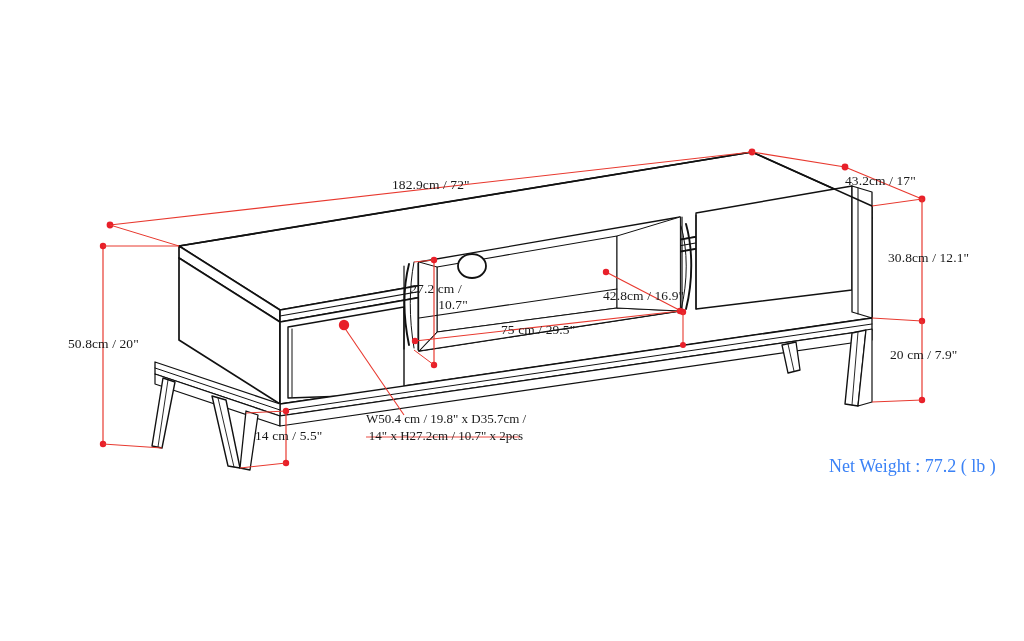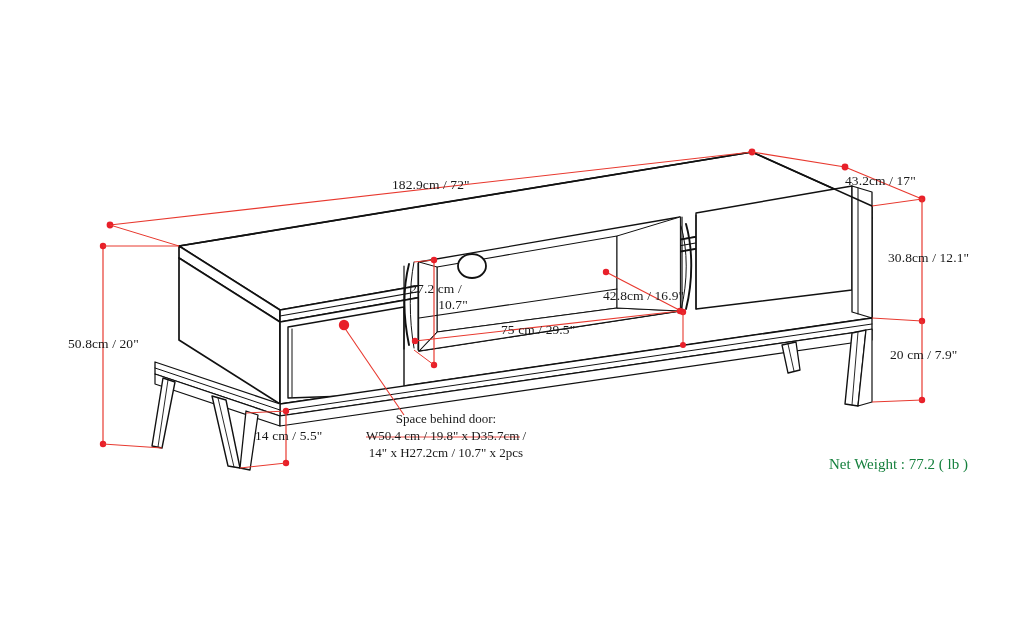--- a/index.html
+++ b/index.html
@@ -45,22 +45,22 @@
     font-family: "Liberation Serif", "DejaVu Serif", serif;
     font-size: 13px;
     line-height: 1.3;
     text-align: center;
     color: #1a1a1a;
     white-space: nowrap;
   }
   .weight-text {
     position: absolute;
     font-family: "Liberation Serif", "DejaVu Serif", serif;
-    font-size: 15px;
-    color: #15803d;
+    font-size: 18px;
+    color: #3b82f6;
     white-space: nowrap;
   }
 </style>
 </head>
 <body>
 
 <div id="diagram-root">
 
   <svg class="canvas" viewBox="0 0 1024 641">
 
@@ -263,20 +263,19 @@
 
   <div class="dim-label center" style="left:397px; top:281px; width:78px;">27.2 cm /</div>
 
   <div class="dim-label center" style="left:414px; top:297px; width:78px;">10.7"</div>
 
   <div class="dim-label" style="left:501px; top:322px;">75 cm / 29.5"</div>
 
   <div class="dim-label" style="left:603px; top:288px;">42.8cm / 16.9"</div>
 
   <div class="callout-text" style="left:366px; top:411px; width:160px;">
-    <div>Space behind door:</div>
     <div>W50.4 cm / 19.8" x D35.7cm /</div>
     <div>14" x H27.2cm / 10.7" x 2pcs</div>
   </div>
 
   <div class="weight-text" style="left:829px; top:456px;">Net Weight : 77.2 ( lb )</div>
 
 </div>
 
 </body></html>

